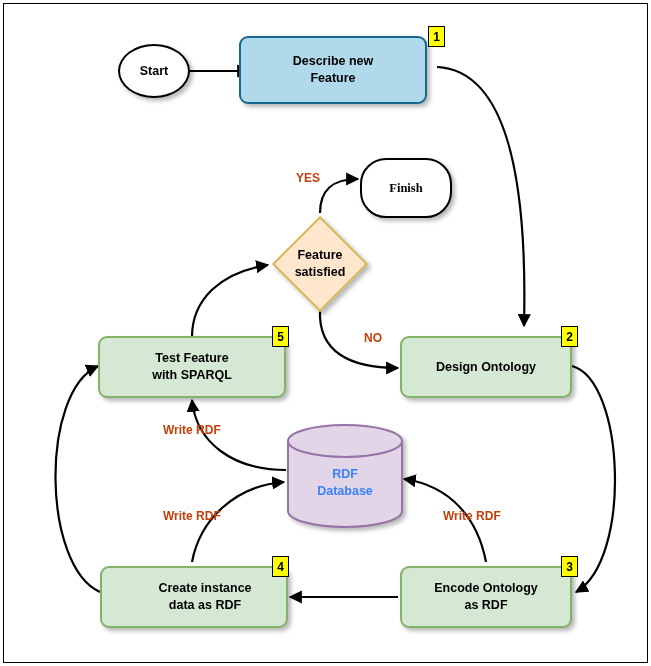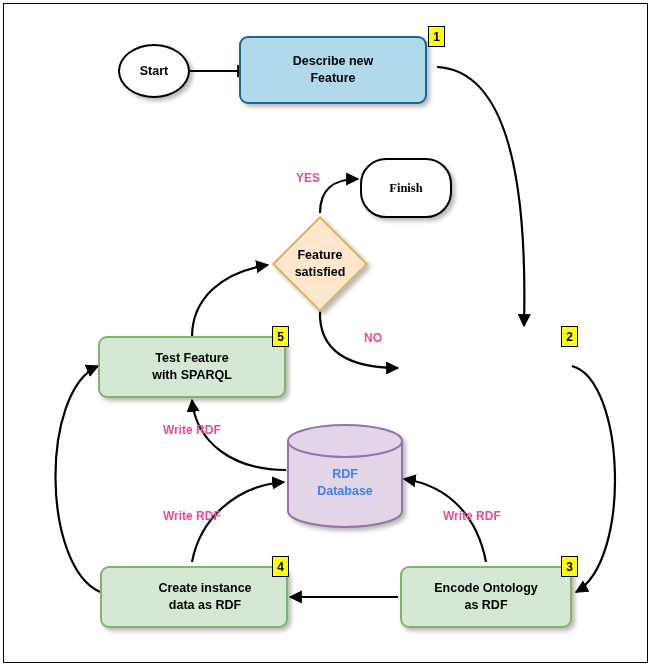--- a/index.html
+++ b/index.html
@@ -133,21 +133,21 @@
     color: #000000;
     display: flex;
     align-items: center;
     justify-content: center;
     z-index: 6;
   }
   .edge-label {
     position: absolute;
     font-size: 12px;
     font-weight: bold;
-    color: #ec4899;
+    color: #c2410c;
     white-space: nowrap;
     z-index: 5;
   }
 </style>
 </head>
 <body>
 
 <div id="canvas">
 
   <svg class="edges" viewBox="0 0 651 666">
@@ -199,20 +199,23 @@
     <div class="diamond-label">Feature
 satisfied</div>
   </div>
 
   <div class="node proc proc-green" style="left:98px; top:336px; width:188px; height:62px;">
     <span>Test Feature
 with SPARQL</span>
   </div>
   <div class="badge" style="left:272px; top:326px;">5</div>
 
+  <div class="node proc proc-green" style="left:400px; top:336px; width:172px; height:62px;">
+    <span>Design Ontology</span>
+  </div>
   <div class="badge" style="left:561px; top:326px;">2</div>
 
   <div class="cylinder" style="left:286px; top:423px; width:118px; height:106px;">
     <svg width="118" height="106" viewBox="0 0 118 106">
       <path d="M 2 18 L 2 88 A 57 16 0 0 0 116 88 L 116 18 Z" fill="#e1d5e7" stroke="#9673a6" stroke-width="2"></path>
       <ellipse cx="59" cy="18" rx="57" ry="16" fill="#e1d5e7" stroke="#9673a6" stroke-width="2"></ellipse>
     </svg>
     <div class="cyl-label">RDF
 Database</div>
   </div>

